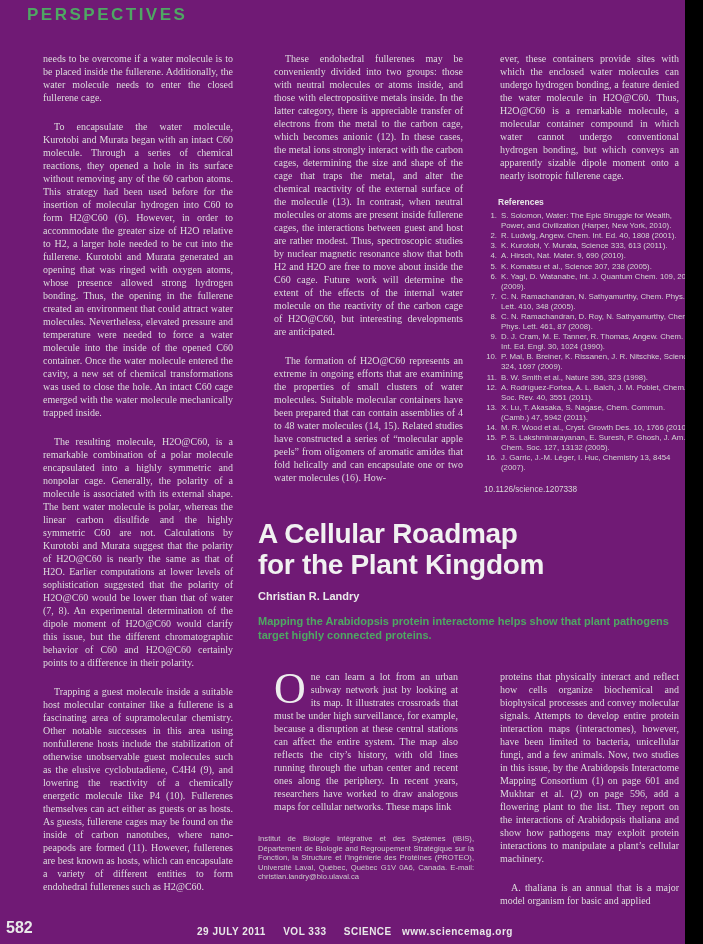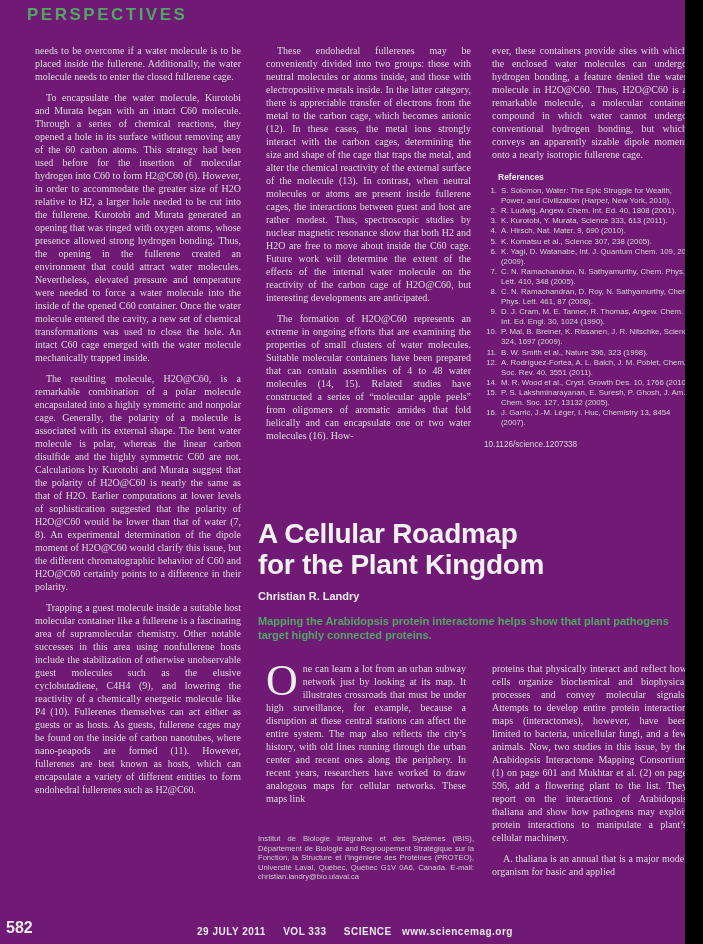--- a/index.html
+++ b/index.html
@@ -1,21 +1,21 @@
 <!DOCTYPE html>
 <html style="--accent: #4fa763;"><head>
 <meta charset="utf-8">
 <style>
   html,body{margin:0;padding:0;background:#000;}
   .page{position:relative;width:685px;height:944px;background:#701a75;overflow:hidden;
         font-family:"Liberation Serif",serif;color:#dedede;}
   .masthead{position:absolute;left:27px;top:5px;font-family:"Liberation Sans",sans-serif;
         font-weight:bold;font-size:17px;letter-spacing:2.5px;color:var(--accent,#4fa763);}
   .bodytext{font-size:10px;line-height:13px;text-align:justify;color:#dedede;}
-  .bodytext p{margin:8px;}
+  .bodytext p{margin:16px;}
   .indent{text-indent:11px;}
   .col-left{position:absolute;left:27px;top:36px;width:222px;}
   .col-mid{position:absolute;left:258px;top:36px;width:221px;}
   .col-right{position:absolute;left:484px;top:36px;width:211px;}
   .refs{margin-top:12px;font-family:"Liberation Sans",sans-serif;font-size:7.8px;
         line-height:9.8px;color:#d4d4d4;}
   .refs-title{font-weight:bold;font-size:8.5px;margin:0 0 3px 14px;color:#e6e6e6;}
   .ref-row{display:flex;margin-bottom:0.5px;}
   .ref-num{flex:none;width:13px;text-align:right;margin-right:4px;}
   .ref-text{flex:1;text-align:left;}
@@ -113,20 +113,24 @@
         </div>
       <div class="ref-row">
           <span class="ref-num">11.</span>
           <span class="ref-text">B. W. Smith et al., Nature 396, 323 (1998).</span>
         </div>
       <div class="ref-row">
           <span class="ref-num">12.</span>
           <span class="ref-text">A. Rodríguez-Fortea, A. L. Balch, J. M. Poblet, Chem. Soc. Rev. 40, 3551 (2011).</span>
         </div>
       <div class="ref-row">
+          <span class="ref-num">13.</span>
+          <span class="ref-text">X. Lu, T. Akasaka, S. Nagase, Chem. Commun. (Camb.) 47, 5942 (2011).</span>
+        </div>
+      <div class="ref-row">
           <span class="ref-num">14.</span>
           <span class="ref-text">M. R. Wood et al., Cryst. Growth Des. 10, 1766 (2010).</span>
         </div>
       <div class="ref-row">
           <span class="ref-num">15.</span>
           <span class="ref-text">P. S. Lakshminarayanan, E. Suresh, P. Ghosh, J. Am. Chem. Soc. 127, 13132 (2005).</span>
         </div>
       <div class="ref-row">
           <span class="ref-num">16.</span>
           <span class="ref-text">J. Garric, J.-M. Léger, I. Huc, Chemistry 13, 8454 (2007).</span>

